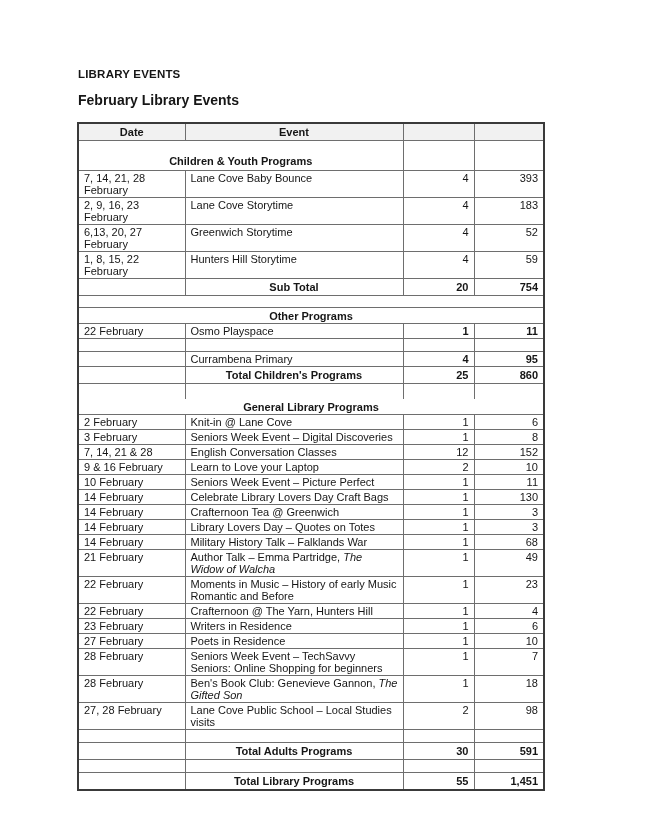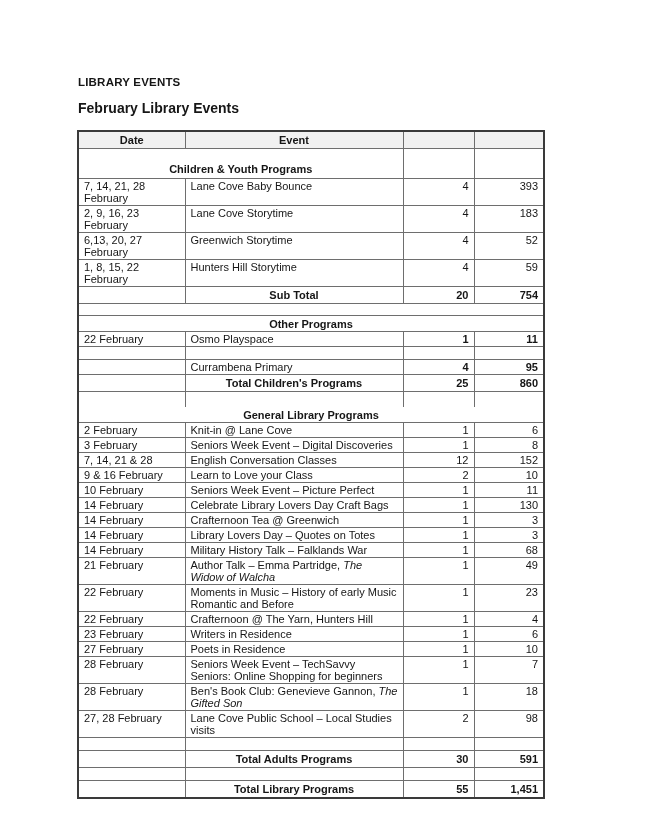--- a/index.html
+++ b/index.html
@@ -2,21 +2,21 @@
 <html><head>
 <meta charset="utf-8">
 <style>
   html,body{margin:0;padding:0;}
   body{
     width:645px;height:834px;background:#ffffff;overflow:hidden;
     font-family:"Liberation Sans","DejaVu Sans",sans-serif;
     font-size:11px;color:#161616;
     -webkit-font-smoothing:antialiased;
   }
-  .doc{position:absolute;left:77px;top:76px;width:467px;}
+  .doc{position:absolute;left:77px;top:68px;width:467px;}
   .title{font-weight:bold;font-size:11.5px;letter-spacing:.2px;margin:0 0 0 1px;}
   .subtitle{font-weight:bold;font-size:14px;margin:12px 0 0 1px;}
   table.events{
     border-collapse:collapse;table-layout:fixed;width:466px;margin-top:14px;
     border:2px solid #3a3a3a;
   }
   table.events td{
     border:1px solid #6e6e6e;
     padding:1px 5px;vertical-align:top;line-height:12px;overflow:hidden;
     word-wrap:break-word;
@@ -144,21 +144,21 @@
           <td class="c-num c-a">8</td>
         </tr>
         <tr class="r-data">
           <td>7, 14, 21 &amp; 28</td>
           <td><span>English Conversation Classes</span></td>
           <td class="c-num c-s">12</td>
           <td class="c-num c-a">152</td>
         </tr>
         <tr class="r-data">
           <td>9 &amp; 16 February</td>
-          <td><span>Learn to Love your Class</span></td>
+          <td><span>Learn to Love your Laptop</span></td>
           <td class="c-num c-s">2</td>
           <td class="c-num c-a">10</td>
         </tr>
         <tr class="r-data">
           <td>10 February</td>
           <td><span>Seniors Week Event – Picture Perfect</span></td>
           <td class="c-num c-s">1</td>
           <td class="c-num c-a">11</td>
         </tr>
         <tr class="r-data">

